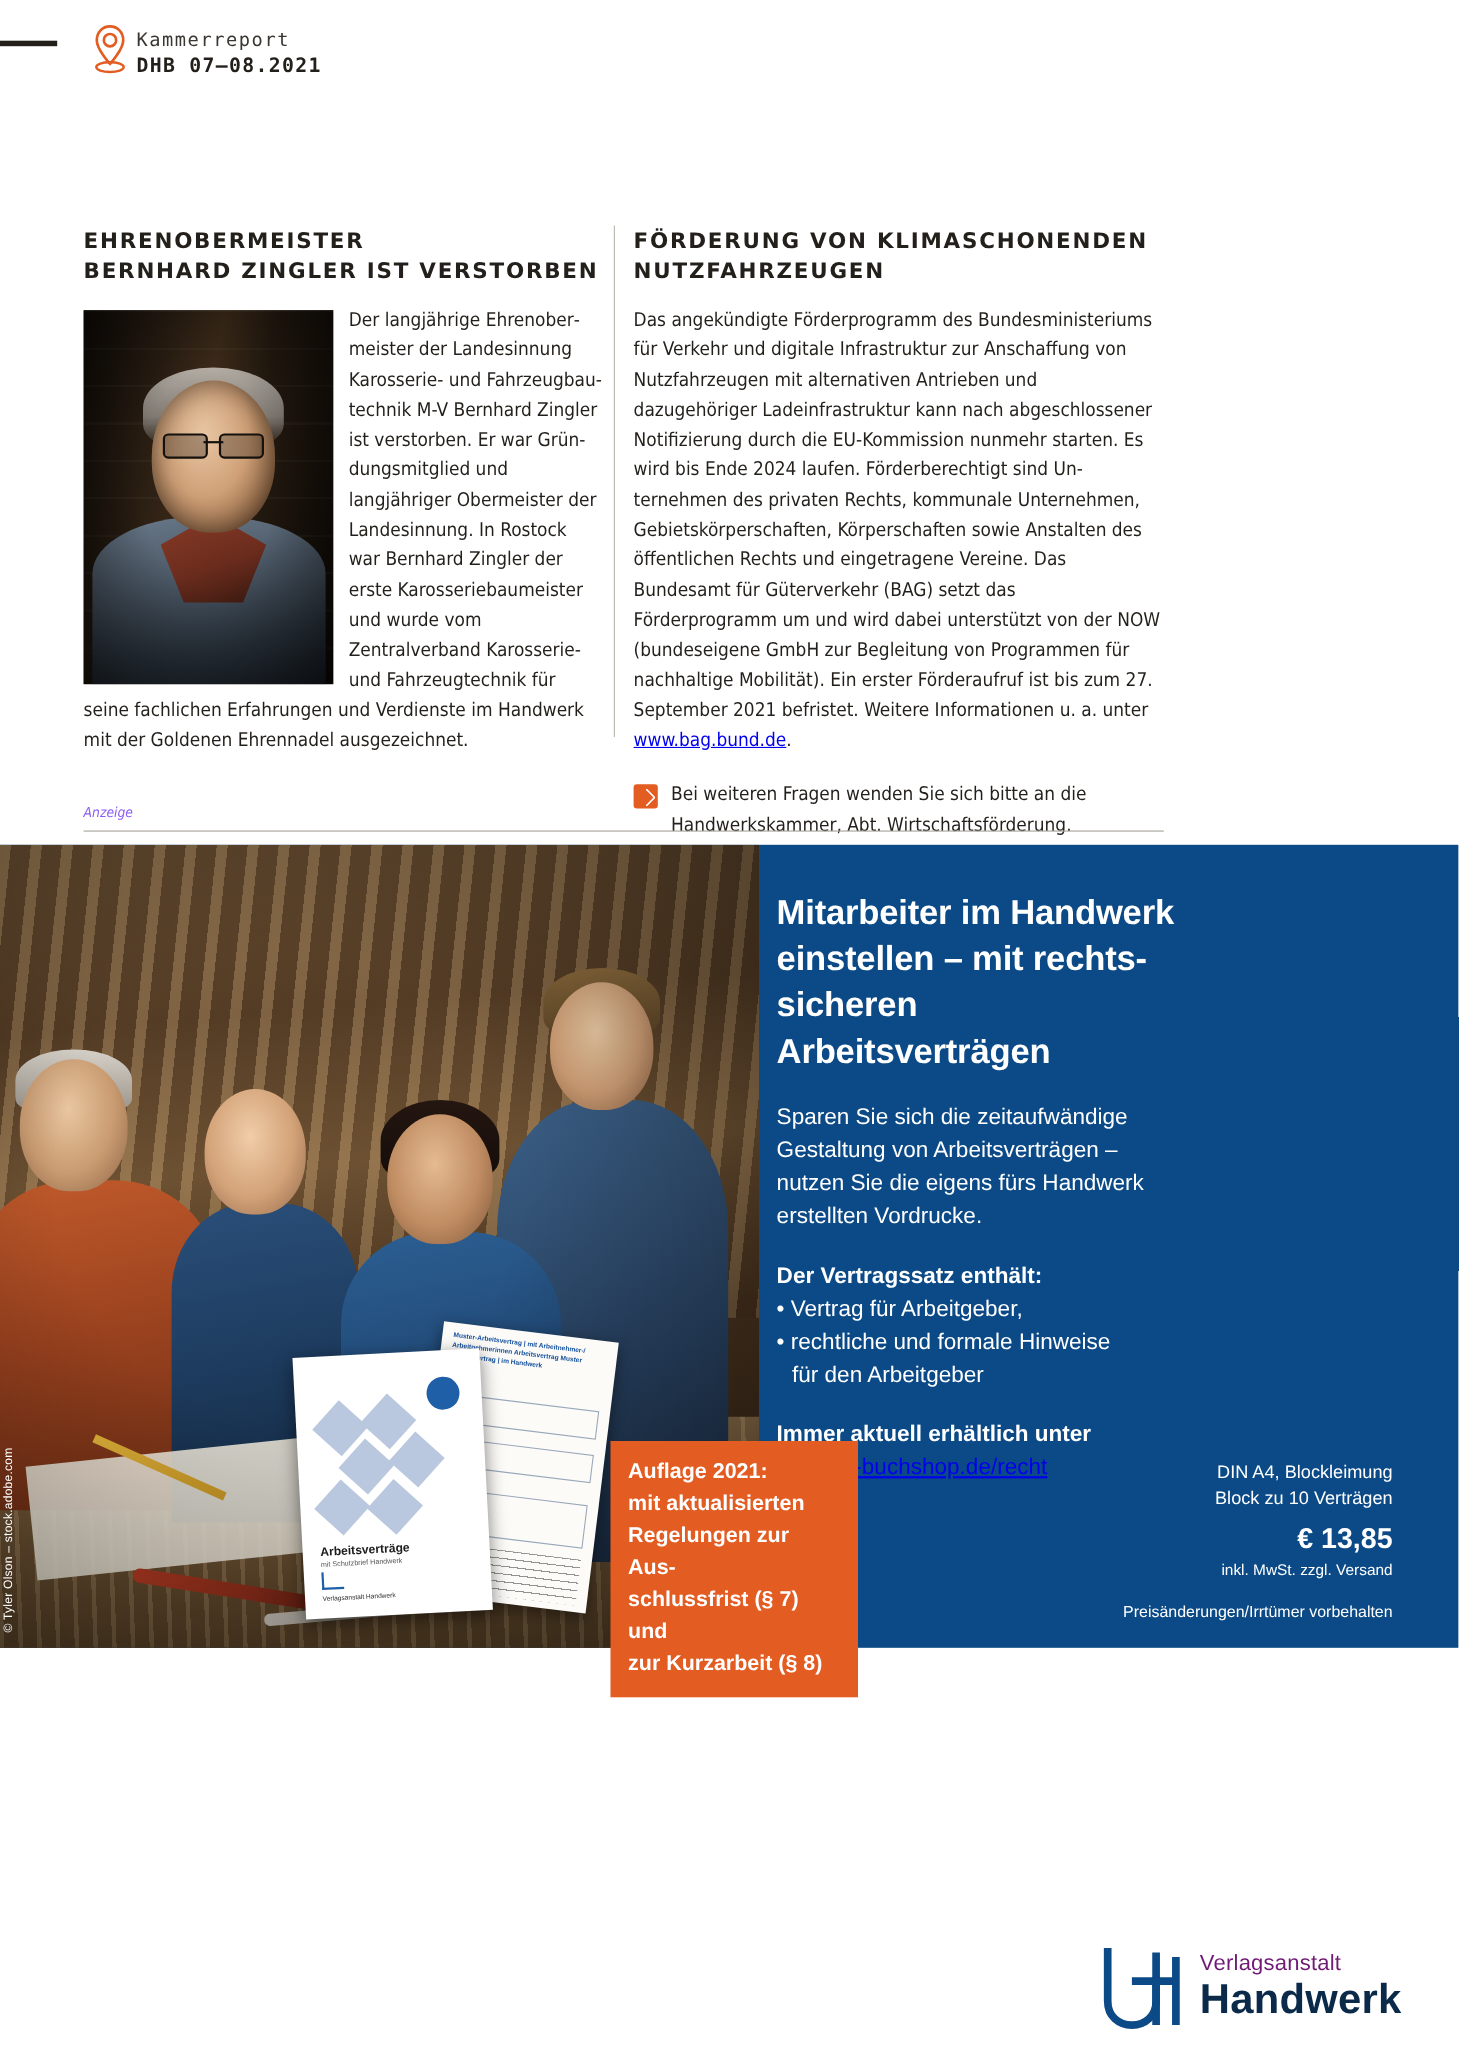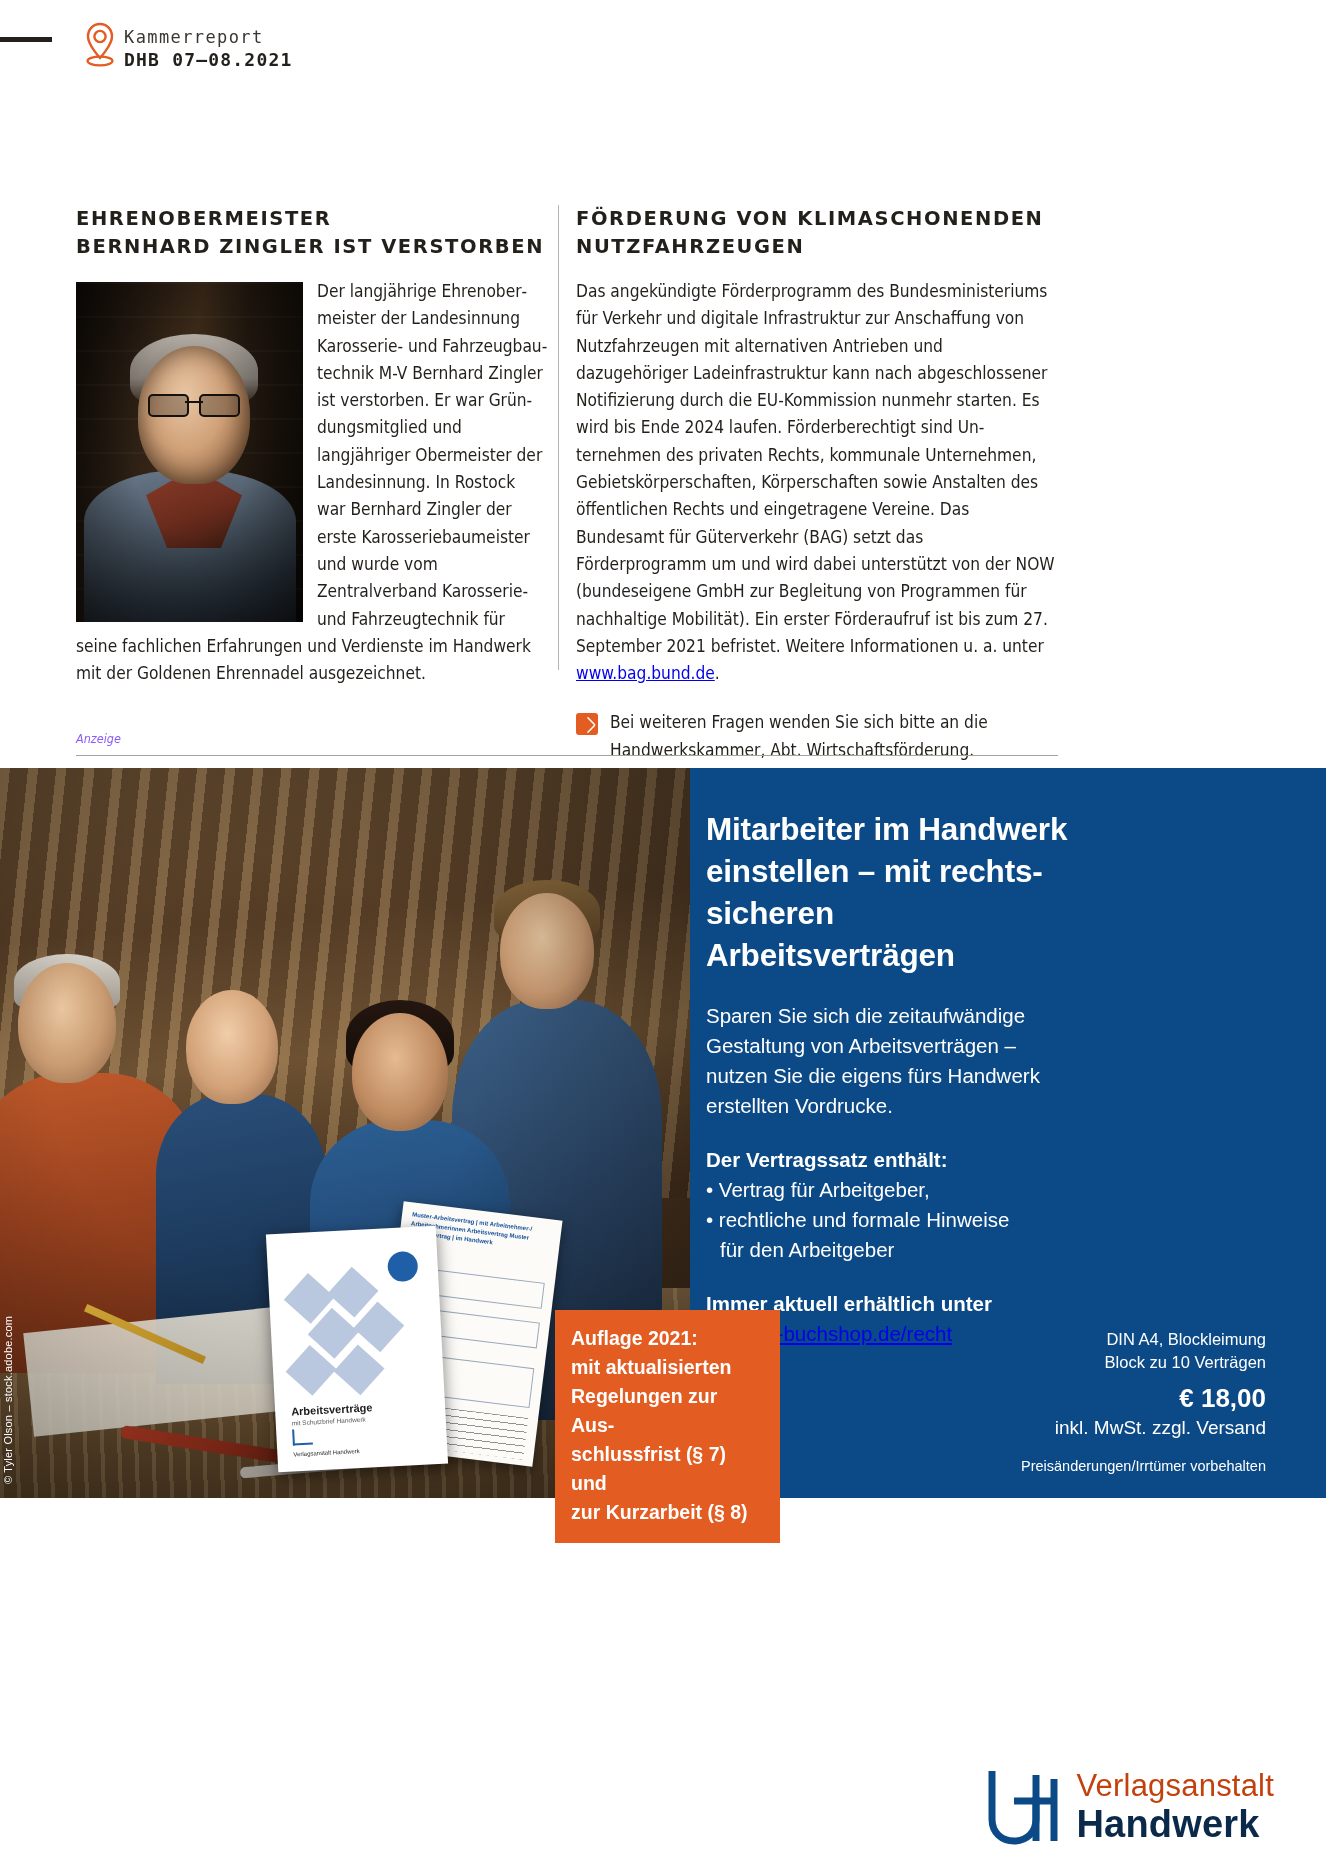--- a/index.html
+++ b/index.html
@@ -487,37 +487,37 @@
   .price-block {
     position: absolute;
     right: 60px; top: 560px;
     width: 360px;
     text-align: right;
     color: #ffffff;
     font-family: "Liberation Sans", sans-serif;
   }
   .price-spec { font-size: 16.5px; line-height: 23px; }
   .price-amount { font-size: 26px; font-weight: bold; line-height: 36px; margin-top: 6px; }
-  .price-note { font-size: 19px; line-height: 23px; }
+  .price-note { font-size: 14px; line-height: 23px; }
   .price-legal { font-size: 14.5px; line-height: 22px; margin-top: 16px; }
 
   
   .footer-logo {
     position: absolute;
     right: 52px; bottom: 30px;
     display: flex;
     align-items: center;
     gap: 16px;
   }
   .vh-mark { width: 74px; height: 78px; }
   .vh-words { line-height: 1; }
   .vh-line1 {
     font-family: "Liberation Sans", sans-serif;
-    font-size: 31px;
-    color: #c2410c;
+    font-size: 20px;
+    color: #701a75;
     letter-spacing: .2px;
   }
   .vh-line2 {
     font-family: "Liberation Sans", sans-serif;
     font-size: 38px;
     font-weight: bold;
     color: #0b2a4a;
     letter-spacing: .2px;
     margin-top: 4px;
   }
@@ -663,21 +663,21 @@
           <span class="ind">für den Arbeitgeber</span>
         </li>
     </ul>
     <div class="ad-avail">Immer aktuell erhältlich unter</div>
     <a class="ad-url" href="#">www.vh-buchshop.de/recht</a>
   </div>
 
   <div class="price-block">
     <div class="price-spec">DIN A4, Blockleimung</div>
     <div class="price-spec">Block zu 10 Verträgen</div>
-    <div class="price-amount">€ 18,00</div>
+    <div class="price-amount">€ 13,85</div>
     <div class="price-note">inkl. MwSt. zzgl. Versand</div>
     <div class="price-legal">Preisänderungen/Irrtümer vorbehalten</div>
   </div>
 </div>
 
 <div class="badge">
   <div class="badge-text">Auflage 2021:</div>
   <div class="badge-text">mit aktualisierten</div>
   <div class="badge-text">Regelungen zur Aus-</div>
   <div class="badge-text">schlussfrist (§ 7) und</div>

